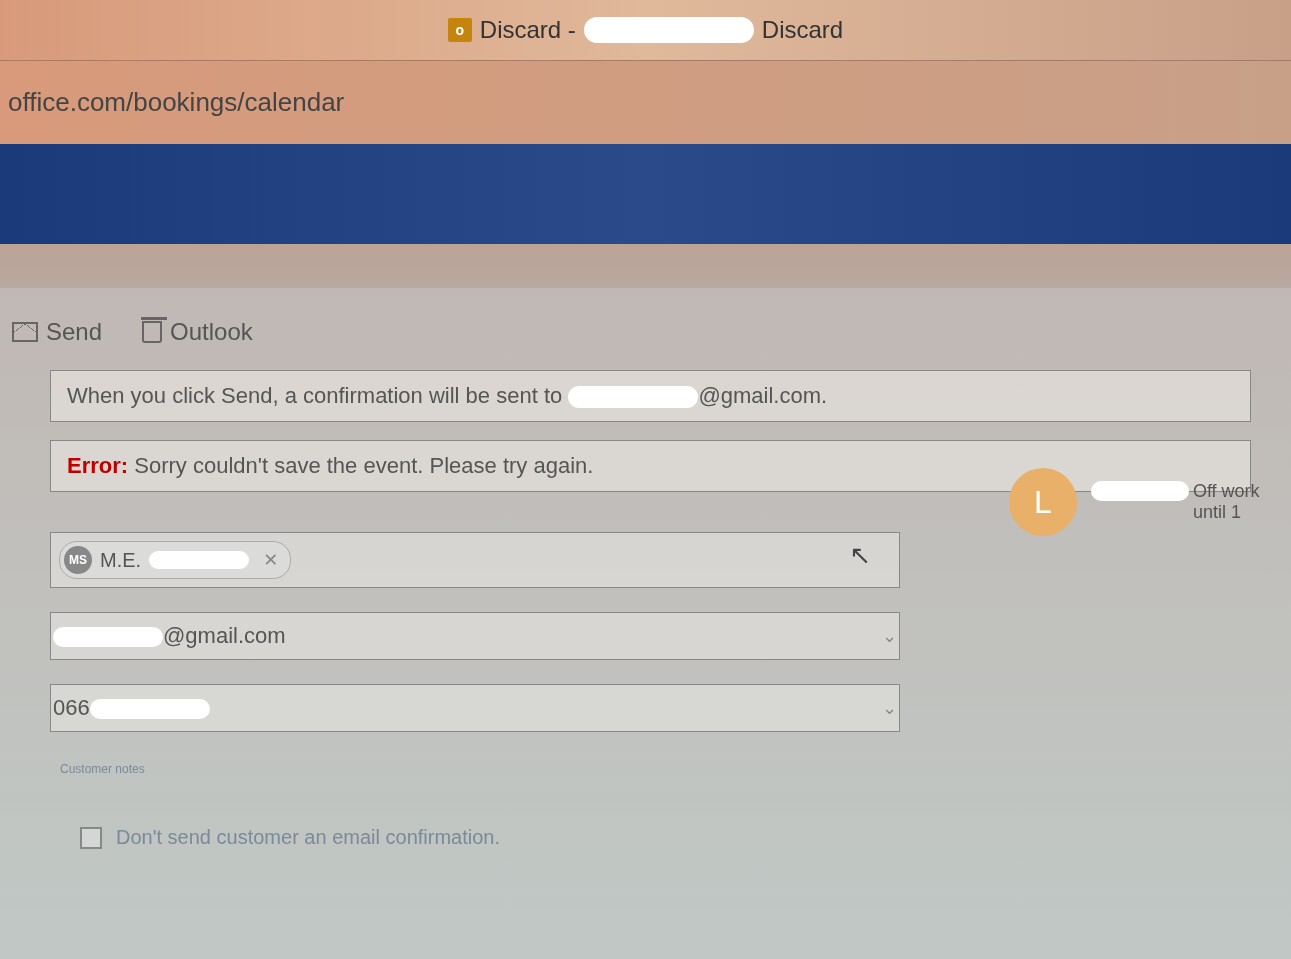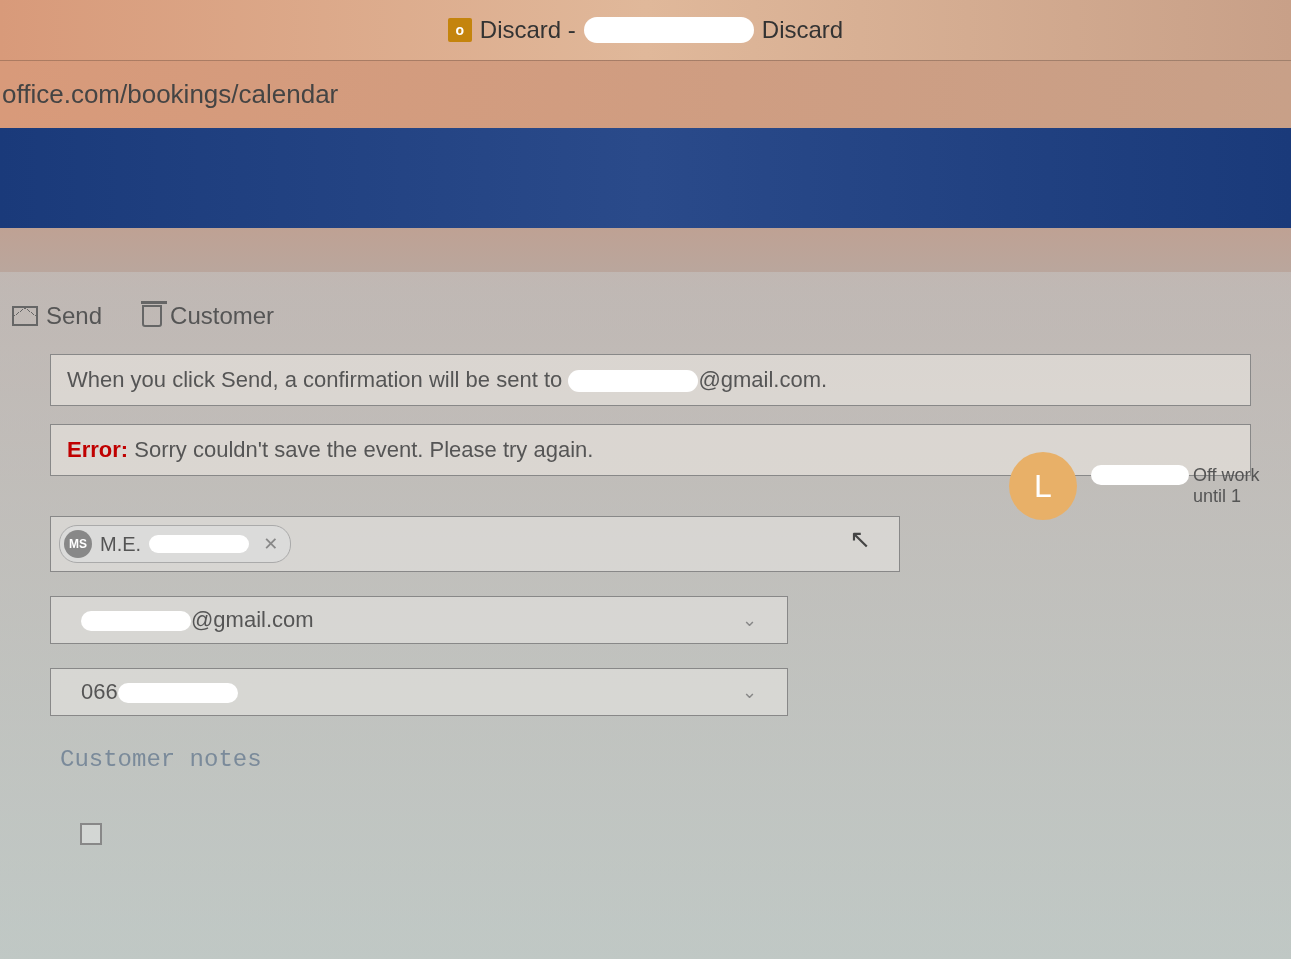--- a/index.html
+++ b/index.html
@@ -12,25 +12,25 @@
       align-items: center;
       justify-content: center;
       gap: 8px;
       color: #333;
       font-size: 24px;
     }
     .title-icon { width: 24px; height: 24px; background: #c4840d; display: flex; align-items: center; justify-content: center; color: white; font-weight: bold; border-radius: 2px; font-size:14px;}
     .title-redact { display: inline-block; width: 170px; height: 26px; background: #fff; border-radius: 13px; vertical-align: middle; }
 
     .url-bar {
-      height: 68px;
+      height: 84px;
       background: linear-gradient(90deg, #d89a7a 0%, #c8a088 100%);
       display: flex;
       align-items: center;
-      padding: 0 2px;
+      padding: 0 8px;
       color: #444;
       font-size: 26px;
       border-top: 1px solid rgba(0,0,0,0.2);
     }
 
     .ribbon-bar {
       height: 100px;
       background: linear-gradient(90deg, #1a3a7a 0%, #2a4a8a 50%, #1a3a7a 100%);
     }
 
@@ -87,34 +87,34 @@
       font-size: 20px;
       color: #555;
     }
     .chip-avatar { width: 28px; height: 28px; border-radius: 50%; background: #888; color: white; font-size: 12px; display:flex; align-items:center; justify-content:center; font-weight:bold;}
     .chip-redact { display:inline-block; width:100px; height:18px; background:#fff; border-radius:9px;}
     .chip-x { color: #888; font-size: 18px; margin-left: 6px; cursor:pointer;}
 
     .cursor-icon { position: absolute; top: 8px; right: 380px; font-size: 26px; color: #444;}
 
     .input-field {
-      width: 738px;
+      width: 850px;
       border: 1px solid #888;
-      padding: 10px 30px;
+      padding: 10px 2px;
       font-size: 22px;
       color: #555;
       background: rgba(230,228,225,0.6);
       display: flex;
       align-items: center;
       justify-content: space-between;
     }
     .dropdown-chevron { color: #888; font-size: 18px; }
     .input-redact { display:inline-block; height:20px; background:#fff; border-radius:10px; vertical-align:middle;}
 
-    .notes-label { color: #7a8a9a; font-size: 24px; margin: 30px 0 0 60px; font-family: Liberation Mono, monospace; }
+    .notes-label { color: #7a8a9a; font-size: 12px; margin: 30px 0 0 60px; }
 
     .checkbox-row { display:flex; align-items:center; gap: 14px; margin: 50px 0 0 80px; color: #7a8a9a; font-size: 20px; }
     .checkbox-box { width: 22px; height: 22px; border: 2px solid #888; background: rgba(255,255,255,0.3);}
 
     .side-panel {
       position: absolute;
       top: 172px;
       right: 0;
       width: 290px;
       display: flex;
@@ -144,21 +144,21 @@
 
 <div class="content-area">
 
   <div class="toolbar">
     <div class="tool-btn">
       <span class="icon-envelope"></span>
       <span>Send</span>
     </div>
     <div class="tool-btn">
       <span class="icon-trash"></span>
-      <span>Customer</span>
+      <span>Outlook</span>
     </div>
   </div>
 
   <div class="msg-box">
     <span>When you click Send, a confirmation will be sent to</span>
     <span class="redact-inline"></span><span>@gmail.com.</span>
   </div>
 
   <div class="msg-box">
     <span class="error-label">Error:</span>
@@ -192,20 +192,21 @@
         <span>066</span><span class="input-redact" style="width:120px;"></span>
       </span>
       <span class="dropdown-chevron">⌄</span>
     </div>
   </div>
 
   <div class="notes-label">Customer notes</div>
 
   <div class="checkbox-row">
     <div class="checkbox-box"></div>
+    <span>Don't send customer an email confirmation.</span>
   </div>
 
   <div class="side-panel">
     <div class="big-avatar">L</div>
     <div class="side-info">
       <span class="side-redact"></span>
       <span>Off work until 1</span>
     </div>
   </div>
 

